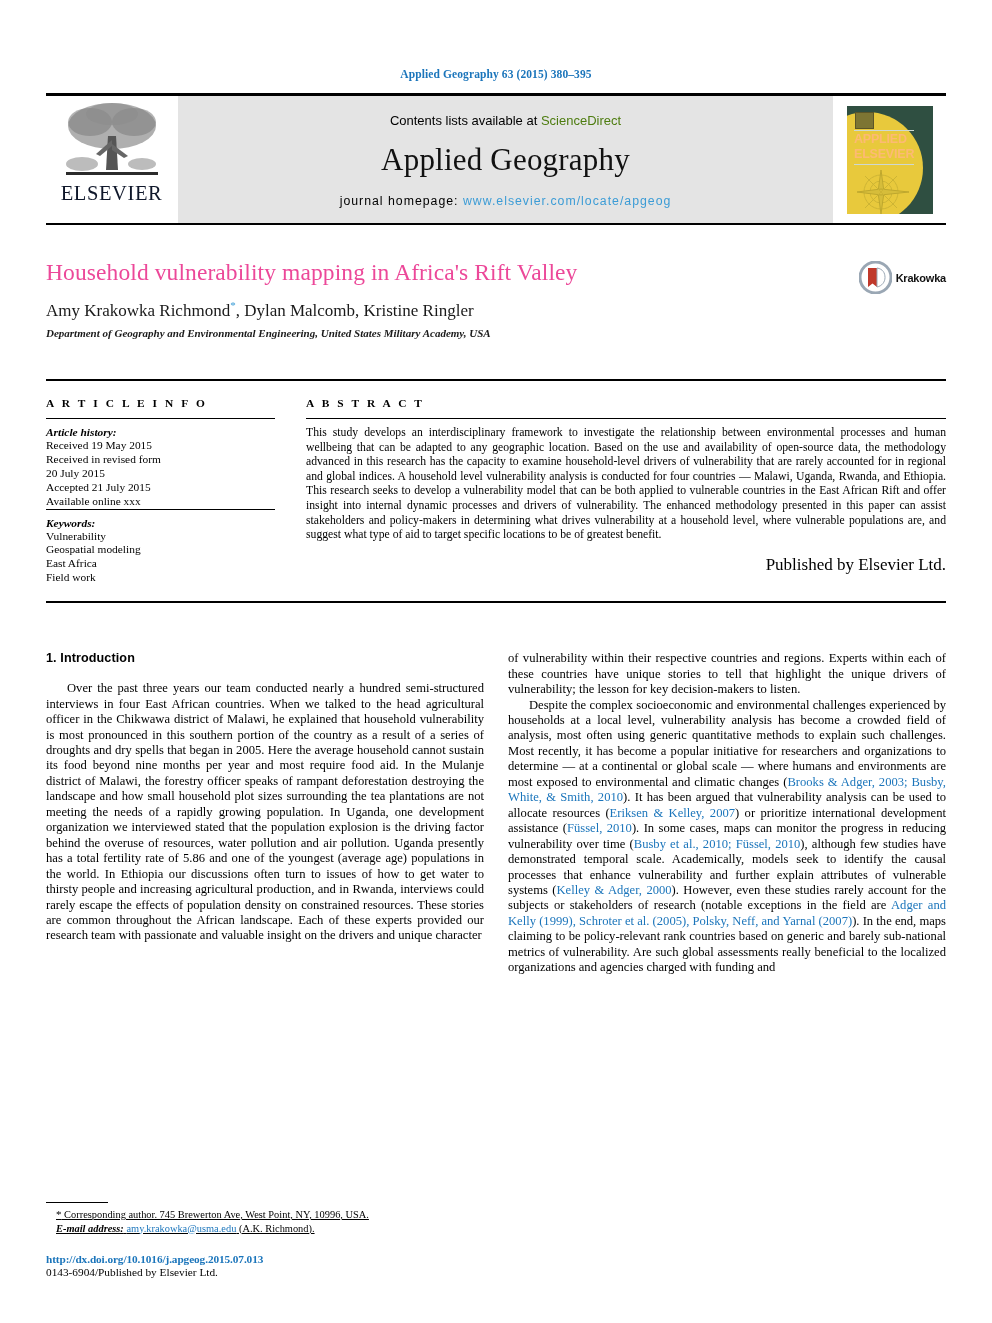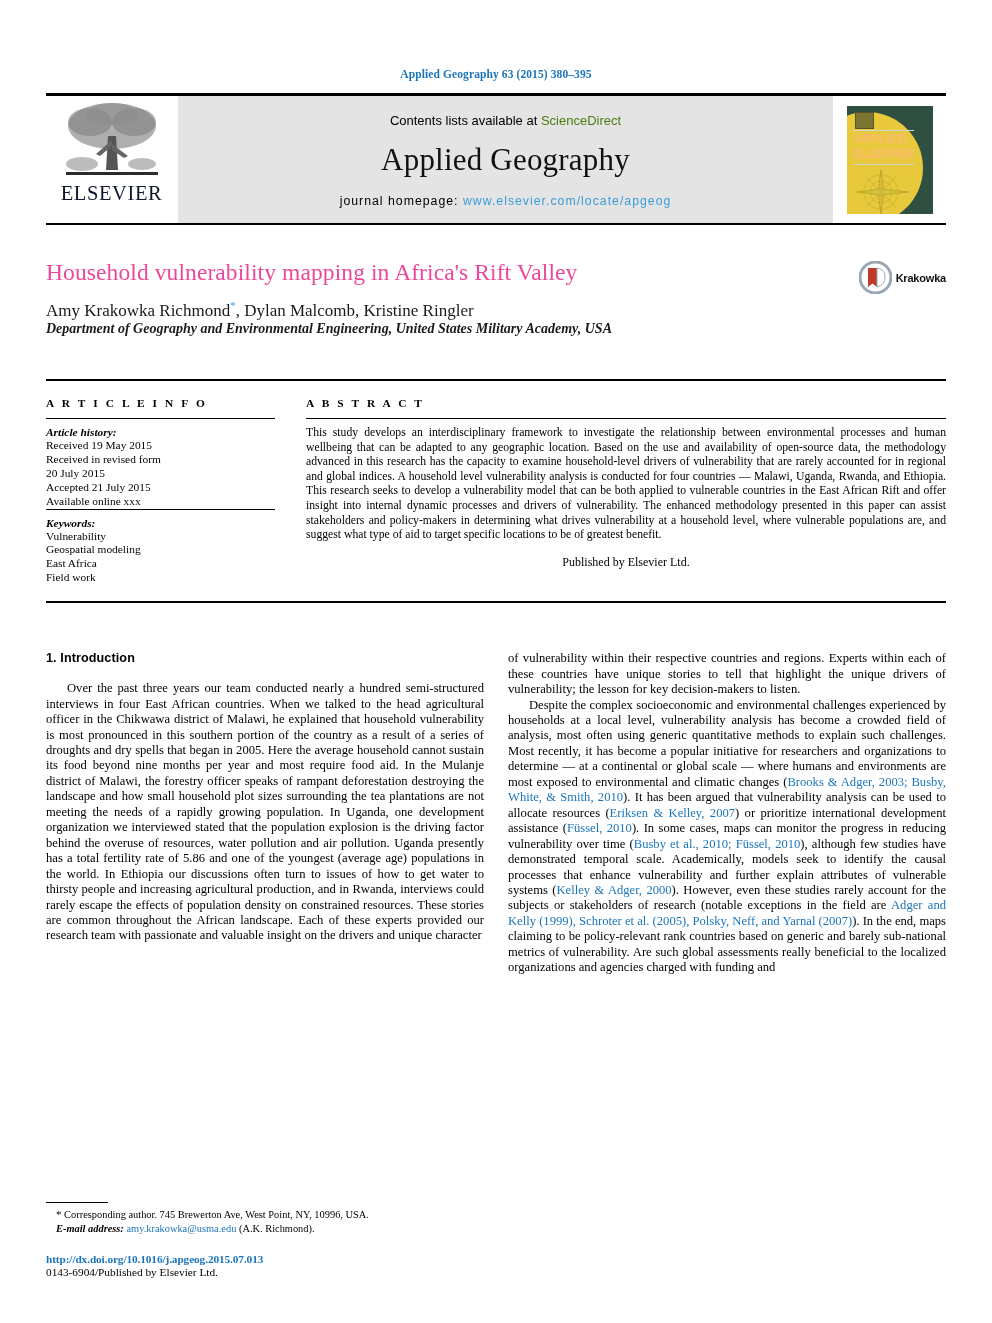--- a/index.html
+++ b/index.html
@@ -172,24 +172,24 @@
   .authors {
     font-size: 17px;
     margin-top: 13px;
     color: #1a1a1a;
   }
   .authors sup {
     color: #3c9cd6;
     font-size: 11px;
   }
   .affiliation {
-    font-size: 14px;
+    font-size: 11px;
     font-style: italic;
     font-weight: bold;
-    margin-top: 0;
+    margin-top: 6px;
     color: #1a1a1a;
   }
   .crossmark {
     position: absolute;
     right: 0;
     top: 2px;
     display: flex;
     align-items: center;
     gap: 4px;
   }
@@ -239,22 +239,22 @@
     line-height: 13.9px;
   }
   .kw-block { }
   .abstract-text {
     font-size: 11.7px;
     line-height: 14.6px;
     text-align: justify;
     margin: 0;
   }
   .published-by {
-    text-align: center;
-    font-size: 12px;
+    text-align: right;
+    font-size: 17px;
     margin-top: 12px;
   }
   .rule-after-abs {
     border: none;
     border-top: 2.5px solid #000;
     margin: 16px 0 0 0;
   }
 
   
   .body-cols {
@@ -294,20 +294,21 @@
   .fn-rule {
     border: none;
     border-top: 1.2px solid #000;
     width: 62px;
     margin: 0 0 5px 0;
   }
   .fn-line {
     font-size: 10.4px;
     line-height: 13.5px;
     text-indent: 10px;
+    text-decoration: underline;
   }
   .fn-line .star { font-size: 11px; }
   .fn-email-label { font-style: italic; font-weight: bold; }
   .fn-email { color: #1b75bb; }
   .doi-block { margin-top: 18px; }
   .doi-link {
     color: #1b75bb;
     font-size: 11.3px;
     font-weight: bold;
     display: block;

